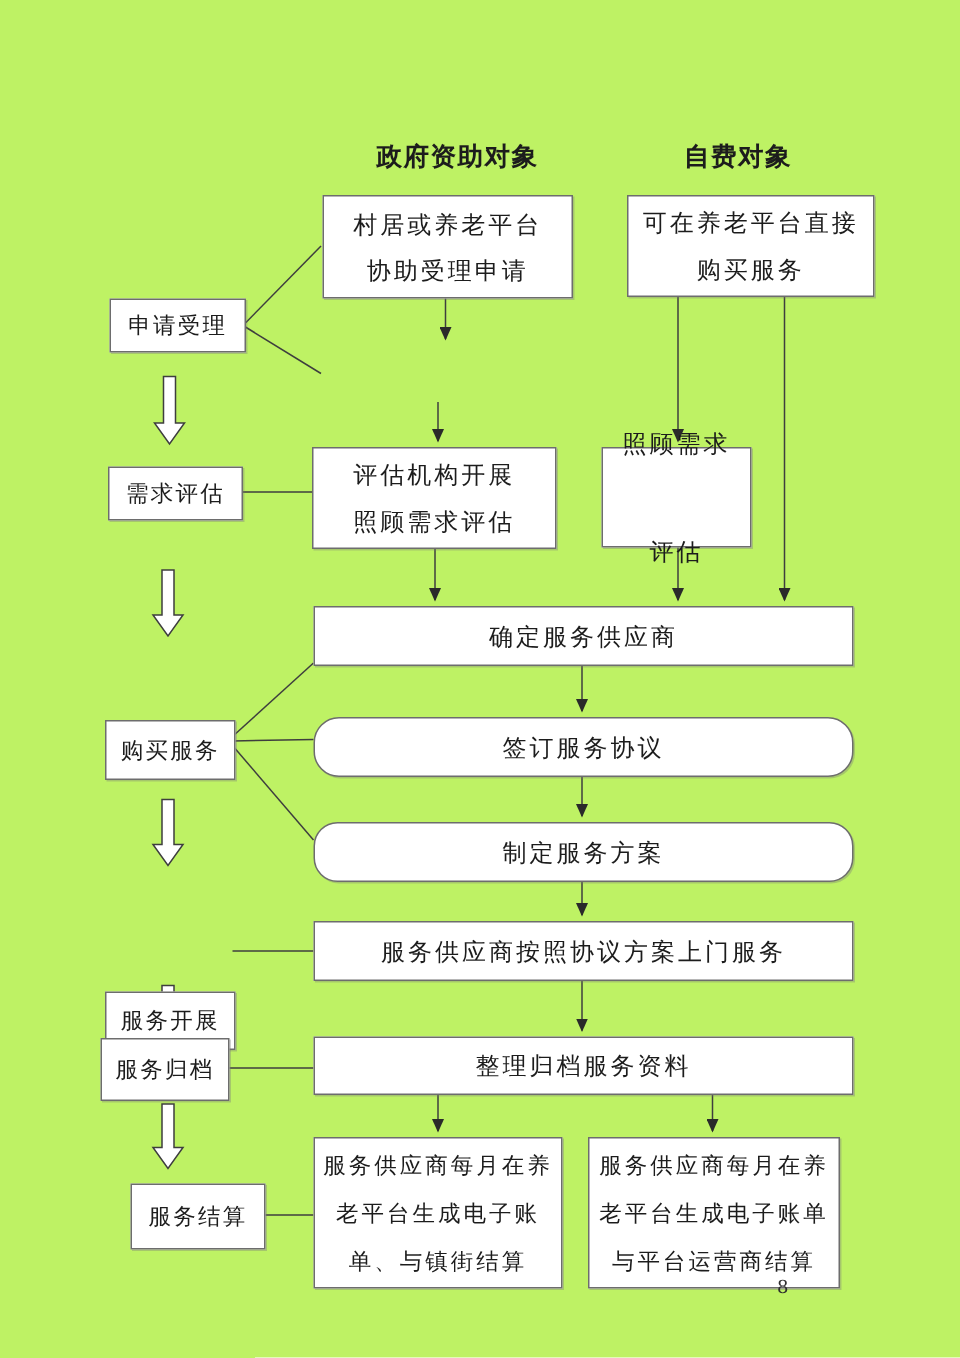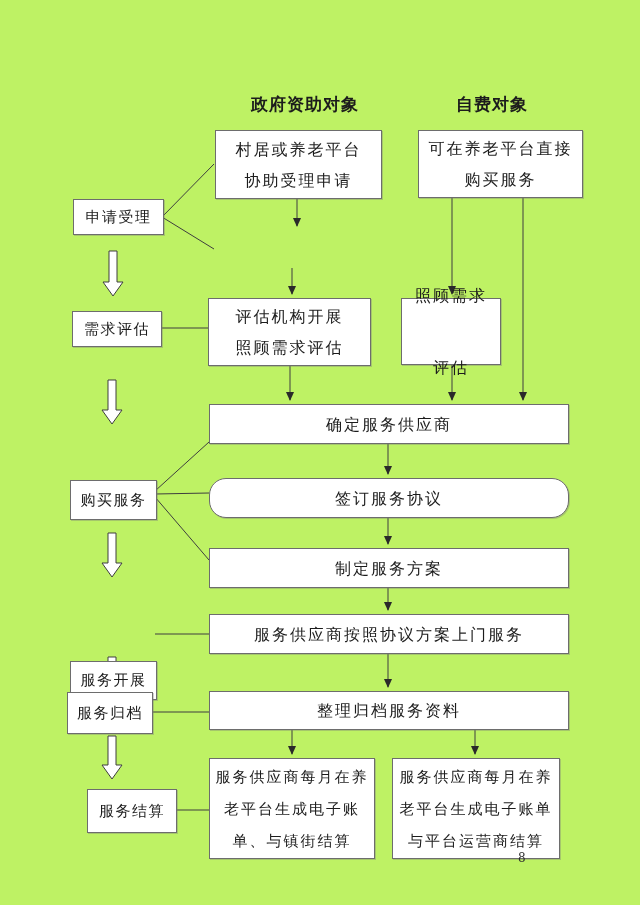--- a/index.html
+++ b/index.html
@@ -90,21 +90,21 @@
     <span>可在养老平台直接</span>
     <span>购买服务</span>
   </div>
   <div class="box" style="left:401px;top:298px;width:98px;height:65px;gap:41px;">
     <span>照顾需求</span>
     <span>评估</span>
   </div>
 
   <div class="box" style="left:209px;top:404px;width:358px;height:38px;">确定服务供应商</div>
   <div class="box" style="left:209px;top:478px;width:358px;height:38px;border-radius:17px;">签订服务协议</div>
-  <div class="box" style="left:209px;top:548px;width:358px;height:38px;">制定服务方案</div>
+  <div class="box" style="left:209px;top:548px;width:358px;height:38px;border-radius:16px;">制定服务方案</div>
   <div class="box" style="left:209px;top:614px;width:358px;height:38px;">服务供应商按照协议方案上门服务</div>
   <div class="box" style="left:209px;top:691px;width:358px;height:37px;">整理归档服务资料</div>
 
   <div class="box small" style="left:209px;top:758px;width:164px;height:99px;">
     <span>服务供应商每月在养</span>
     <span>老平台生成电子账</span>
     <span>单、与镇街结算</span>
   </div>
   <div class="box small" style="left:392px;top:758px;width:166px;height:99px;">
     <span>服务供应商每月在养</span>

